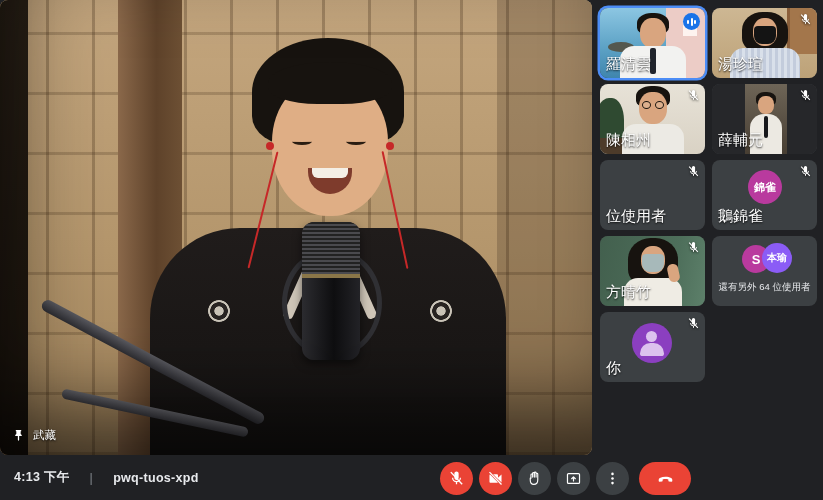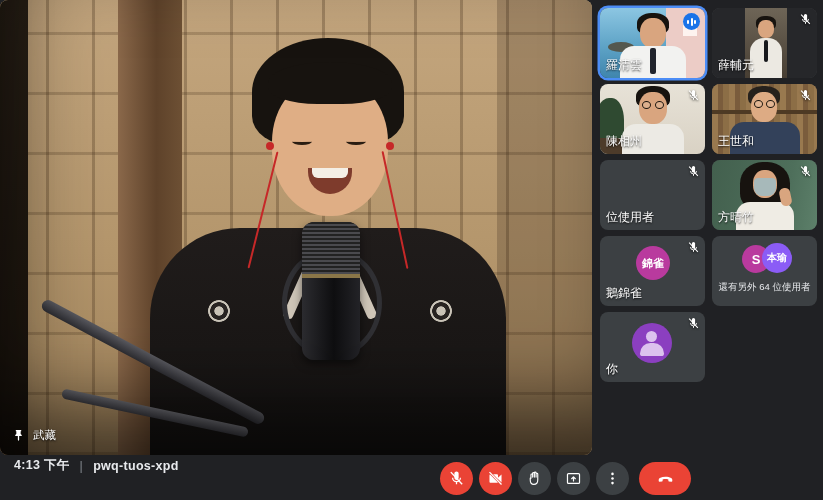--- a/index.html
+++ b/index.html
@@ -67,21 +67,21 @@
     position:absolute; left:12px; bottom:12px; display:flex; align-items:center; gap:8px;
     font-size:11.5px; color:#fff; text-shadow:0 1px 2px rgba(0,0,0,.9);
   }
 
   
   .sidebar { position:absolute; left:600px; top:8px; width:217px; display:grid;
     grid-template-columns:105px 105px; grid-auto-rows:70px; gap:6px 7px; }
   .tile { position:relative; background:#3c4043; border-radius:8px; overflow:hidden; cursor:pointer; }
   .tile.speaking { box-shadow:0 0 0 2.5px #4c8df6; }
   .tile-name {
-    position:absolute; left:6px; bottom:4px; right:20px; font-size:12px; color:#fff;
+    position:absolute; left:6px; bottom:4px; right:20px; font-size:15px; color:#fff;
     text-shadow:0 1px 2px rgba(0,0,0,.9); white-space:nowrap; overflow:hidden; z-index:5;
   }
   .mic-off { position:absolute; top:5px; right:5px; width:13px; height:13px; z-index:5;
     filter:drop-shadow(0 1px 1px rgba(0,0,0,.7)); }
   .speak-ind { position:absolute; top:5px; right:5px; width:17px; height:17px; border-radius:50%;
     background:#1a73e8; display:flex; align-items:center; justify-content:center; gap:1.5px; z-index:5; }
   .speak-ind i { display:block; width:2px; background:#fff; border-radius:1px; }
   .speak-ind i:nth-child(1){height:4px;} .speak-ind i:nth-child(2){height:8px;} .speak-ind i:nth-child(3){height:4px;}
 
   .abs { position:absolute; }
@@ -132,21 +132,21 @@
 
   
   .avatar-circle { border-radius:50%; display:flex; align-items:center; justify-content:center; font-weight:bold; color:#fff; }
   .t11-caption { position:absolute; left:0; right:0; bottom:12px; text-align:center; font-size:9.5px; color:#e8eaed; }
 
   .person-sil { border-radius:50%; background:#8b3fc0; display:flex; align-items:center; justify-content:center; }
   .sil-head { width:11px; height:11px; border-radius:50%; background:#dcc2ee; position:absolute; top:8px; left:14px; }
   .sil-body { width:24px; height:13px; border-radius:12px 12px 3px 3px; background:#dcc2ee; position:absolute; top:20px; left:8px; }
 
   
-  .status { position:absolute; left:14px; bottom:26px; display:flex; align-items:center; gap:10px;
+  .status { position:absolute; left:14px; bottom:14px; display:flex; align-items:center; gap:20px;
     font-size:12.5px; font-weight:bold; color:#e8eaed; letter-spacing:.3px; }
   .status .sep { color:#80868b; font-weight:normal; }
 
   .controls { position:absolute; left:440px; top:462px; display:flex; align-items:center; gap:6px; }
   .ctl { width:33px; height:33px; border-radius:50%; border:none; display:flex; align-items:center;
     justify-content:center; cursor:pointer; padding:0; }
   .ctl.danger { background:#ea4335; }
   .ctl.neutral { background:#3c4043; }
   .ctl.pill { width:52px; border-radius:17px; background:#ea4335; margin-left:4px; }
   .ctl svg { width:17px; height:17px; }
@@ -209,104 +209,103 @@
     <div class="abs p-body" style="left:20px;top:38px;width:66px;height:32px;background:#f2f2f0;"></div>
     <div class="abs" style="left:50px;top:40px;width:6px;height:26px;background:#20242c;border-radius:2px;"></div>
     <div class="speak-ind">
         <i></i>
         <i></i>
         <i></i>
       </div>
     <div class="tile-name">羅清雲</div>
   </div>
 
-
-  <div class="tile">
-    <div class="abs t4-bg"></div>
-    <div class="abs t4-strip"></div>
-    <div class="abs p-hair" style="left:44px;top:8px;width:20px;height:14px;"></div>
-    <div class="abs p-face" style="left:46px;top:12px;width:16px;height:18px;"></div>
-    <div class="abs p-body" style="left:38px;top:30px;width:32px;height:40px;background:#ece9e2;"></div>
-    <div class="abs" style="left:52px;top:32px;width:4px;height:22px;background:#17181c;border-radius:2px;"></div>
-    <svg class="mic-off" viewBox="0 0 24 24">
-      <path fill="#fff" d="M12 14c1.66 0 3-1.34 3-3V5c0-1.66-1.34-3-3-3S9 3.34 9 5v6c0 1.66 1.34 3 3 3z"></path>
-      <path fill="none" stroke="#fff" stroke-width="1.8" d="M6.5 11a5.5 5.5 0 0 0 11 0M12 16.5V20"></path>
-      <line x1="4" y1="3" x2="20" y2="20" stroke="#fff" stroke-width="2"></line>
-    </svg>
-    <div class="tile-name">薛輔元</div>
+  <div class="tile">
+    <div class="abs t2-bg"></div>
+    <div class="abs t2-window"></div>
+    <div class="abs p-hair" style="left:30px;top:4px;width:46px;height:40px;"></div>
+    <div class="abs p-face" style="left:41px;top:10px;width:24px;height:28px;"></div>
+    <div class="abs" style="left:42px;top:18px;width:22px;height:18px;background:#141414;border-radius:4px 4px 8px 8px;"></div>
+    <div class="abs p-body t2-stripe" style="left:18px;top:40px;width:70px;height:30px;"></div>
+    <svg class="mic-off" viewBox="0 0 24 24">
+      <path fill="#fff" d="M12 14c1.66 0 3-1.34 3-3V5c0-1.66-1.34-3-3-3S9 3.34 9 5v6c0 1.66 1.34 3 3 3z"></path>
+      <path fill="none" stroke="#fff" stroke-width="1.8" d="M6.5 11a5.5 5.5 0 0 0 11 0M12 16.5V20"></path>
+      <line x1="4" y1="3" x2="20" y2="20" stroke="#fff" stroke-width="2"></line>
+    </svg>
+    <div class="tile-name">湯珍瑄</div>
   </div>
 
   <div class="tile">
     <div class="abs t3-bg"></div>
     <div class="abs t3-plant"></div>
     <div class="abs t3-furn"></div>
     <div class="abs p-hair" style="left:36px;top:2px;width:34px;height:22px;"></div>
     <div class="abs p-face" style="left:39px;top:8px;width:28px;height:32px;"></div>
     <div class="abs glasses" style="left:42px;top:17px;width:9px;height:8px;"></div>
     <div class="abs glasses" style="left:55px;top:17px;width:9px;height:8px;"></div>
     <div class="abs p-body" style="left:22px;top:40px;width:62px;height:30px;background:#eceae4;"></div>
     <svg class="mic-off" viewBox="0 0 24 24">
       <path fill="#fff" d="M12 14c1.66 0 3-1.34 3-3V5c0-1.66-1.34-3-3-3S9 3.34 9 5v6c0 1.66 1.34 3 3 3z"></path>
       <path fill="none" stroke="#fff" stroke-width="1.8" d="M6.5 11a5.5 5.5 0 0 0 11 0M12 16.5V20"></path>
       <line x1="4" y1="3" x2="20" y2="20" stroke="#fff" stroke-width="2"></line>
     </svg>
     <div class="tile-name">陳相州</div>
   </div>
 
   <div class="tile">
-    <div class="abs t5-bg"></div>
-    <div class="abs t5-shelf"></div>
-    <div class="abs p-hair" style="left:36px;top:2px;width:32px;height:20px;background:#26211c;"></div>
-    <div class="abs p-face" style="left:39px;top:8px;width:26px;height:30px;background:#ddab84;"></div>
-    <div class="abs glasses" style="left:42px;top:16px;width:9px;height:8px;"></div>
-    <div class="abs glasses" style="left:54px;top:16px;width:9px;height:8px;"></div>
-    <div class="abs p-body" style="left:18px;top:38px;width:70px;height:32px;background:#33415a;"></div>
-    <svg class="mic-off" viewBox="0 0 24 24">
-      <path fill="#fff" d="M12 14c1.66 0 3-1.34 3-3V5c0-1.66-1.34-3-3-3S9 3.34 9 5v6c0 1.66 1.34 3 3 3z"></path>
-      <path fill="none" stroke="#fff" stroke-width="1.8" d="M6.5 11a5.5 5.5 0 0 0 11 0M12 16.5V20"></path>
-      <line x1="4" y1="3" x2="20" y2="20" stroke="#fff" stroke-width="2"></line>
-    </svg>
-    <div class="tile-name">王世和</div>
-  </div>
+    <div class="abs t4-bg"></div>
+    <div class="abs t4-strip"></div>
+    <div class="abs p-hair" style="left:44px;top:8px;width:20px;height:14px;"></div>
+    <div class="abs p-face" style="left:46px;top:12px;width:16px;height:18px;"></div>
+    <div class="abs p-body" style="left:38px;top:30px;width:32px;height:40px;background:#ece9e2;"></div>
+    <div class="abs" style="left:52px;top:32px;width:4px;height:22px;background:#17181c;border-radius:2px;"></div>
+    <svg class="mic-off" viewBox="0 0 24 24">
+      <path fill="#fff" d="M12 14c1.66 0 3-1.34 3-3V5c0-1.66-1.34-3-3-3S9 3.34 9 5v6c0 1.66 1.34 3 3 3z"></path>
+      <path fill="none" stroke="#fff" stroke-width="1.8" d="M6.5 11a5.5 5.5 0 0 0 11 0M12 16.5V20"></path>
+      <line x1="4" y1="3" x2="20" y2="20" stroke="#fff" stroke-width="2"></line>
+    </svg>
+    <div class="tile-name">薛輔元</div>
+  </div>
+
 
 
   <div class="tile">
     <svg class="mic-off" viewBox="0 0 24 24">
       <path fill="#fff" d="M12 14c1.66 0 3-1.34 3-3V5c0-1.66-1.34-3-3-3S9 3.34 9 5v6c0 1.66 1.34 3 3 3z"></path>
       <path fill="none" stroke="#fff" stroke-width="1.8" d="M6.5 11a5.5 5.5 0 0 0 11 0M12 16.5V20"></path>
       <line x1="4" y1="3" x2="20" y2="20" stroke="#fff" stroke-width="2"></line>
     </svg>
     <div class="tile-name">位使用者</div>
+  </div>
+
+  <div class="tile">
+    <div class="avatar-circle abs" style="left:36px;top:10px;width:34px;height:34px;background:#b93a9e;font-size:11px;">錦雀</div>
+    <svg class="mic-off" viewBox="0 0 24 24">
+      <path fill="#fff" d="M12 14c1.66 0 3-1.34 3-3V5c0-1.66-1.34-3-3-3S9 3.34 9 5v6c0 1.66 1.34 3 3 3z"></path>
+      <path fill="none" stroke="#fff" stroke-width="1.8" d="M6.5 11a5.5 5.5 0 0 0 11 0M12 16.5V20"></path>
+      <line x1="4" y1="3" x2="20" y2="20" stroke="#fff" stroke-width="2"></line>
+    </svg>
+    <div class="tile-name">鵝錦雀</div>
   </div>
 
   <div class="tile">
     <div class="abs t8-bg"></div>
     <div class="abs p-hair" style="left:28px;top:2px;width:50px;height:48px;"></div>
     <div class="abs p-face" style="left:41px;top:10px;width:24px;height:28px;"></div>
     <div class="abs" style="left:42px;top:18px;width:22px;height:18px;background:#a7b9ba;border-radius:4px 4px 8px 8px;"></div>
     <div class="abs p-body" style="left:24px;top:42px;width:58px;height:28px;background:#efece4;"></div>
     <div class="abs" style="left:68px;top:28px;width:11px;height:18px;background:#d9a57f;border-radius:5px;transform:rotate(-12deg);"></div>
     <svg class="mic-off" viewBox="0 0 24 24">
       <path fill="#fff" d="M12 14c1.66 0 3-1.34 3-3V5c0-1.66-1.34-3-3-3S9 3.34 9 5v6c0 1.66 1.34 3 3 3z"></path>
       <path fill="none" stroke="#fff" stroke-width="1.8" d="M6.5 11a5.5 5.5 0 0 0 11 0M12 16.5V20"></path>
       <line x1="4" y1="3" x2="20" y2="20" stroke="#fff" stroke-width="2"></line>
     </svg>
     <div class="tile-name">方晴竹</div>
   </div>
 
-  <div class="tile">
-    <div class="avatar-circle abs" style="left:36px;top:10px;width:34px;height:34px;background:#b93a9e;font-size:11px;">錦雀</div>
-    <svg class="mic-off" viewBox="0 0 24 24">
-      <path fill="#fff" d="M12 14c1.66 0 3-1.34 3-3V5c0-1.66-1.34-3-3-3S9 3.34 9 5v6c0 1.66 1.34 3 3 3z"></path>
-      <path fill="none" stroke="#fff" stroke-width="1.8" d="M6.5 11a5.5 5.5 0 0 0 11 0M12 16.5V20"></path>
-      <line x1="4" y1="3" x2="20" y2="20" stroke="#fff" stroke-width="2"></line>
-    </svg>
-    <div class="tile-name">鵝錦雀</div>
-  </div>
-
 
   <div class="tile">
     <div class="avatar-circle abs" style="left:30px;top:9px;width:28px;height:28px;background:#b93a9e;font-size:13px;">S</div>
     <div class="avatar-circle abs" style="left:50px;top:7px;width:30px;height:30px;background:#8b5cf6;font-size:10px;z-index:2;">本瑜</div>
     <div class="t11-caption">還有另外 64 位使用者</div>
   </div>
 
   <div class="tile">
     <div class="person-sil abs" style="left:32px;top:11px;width:40px;height:40px;">
       <div class="sil-head"></div>

